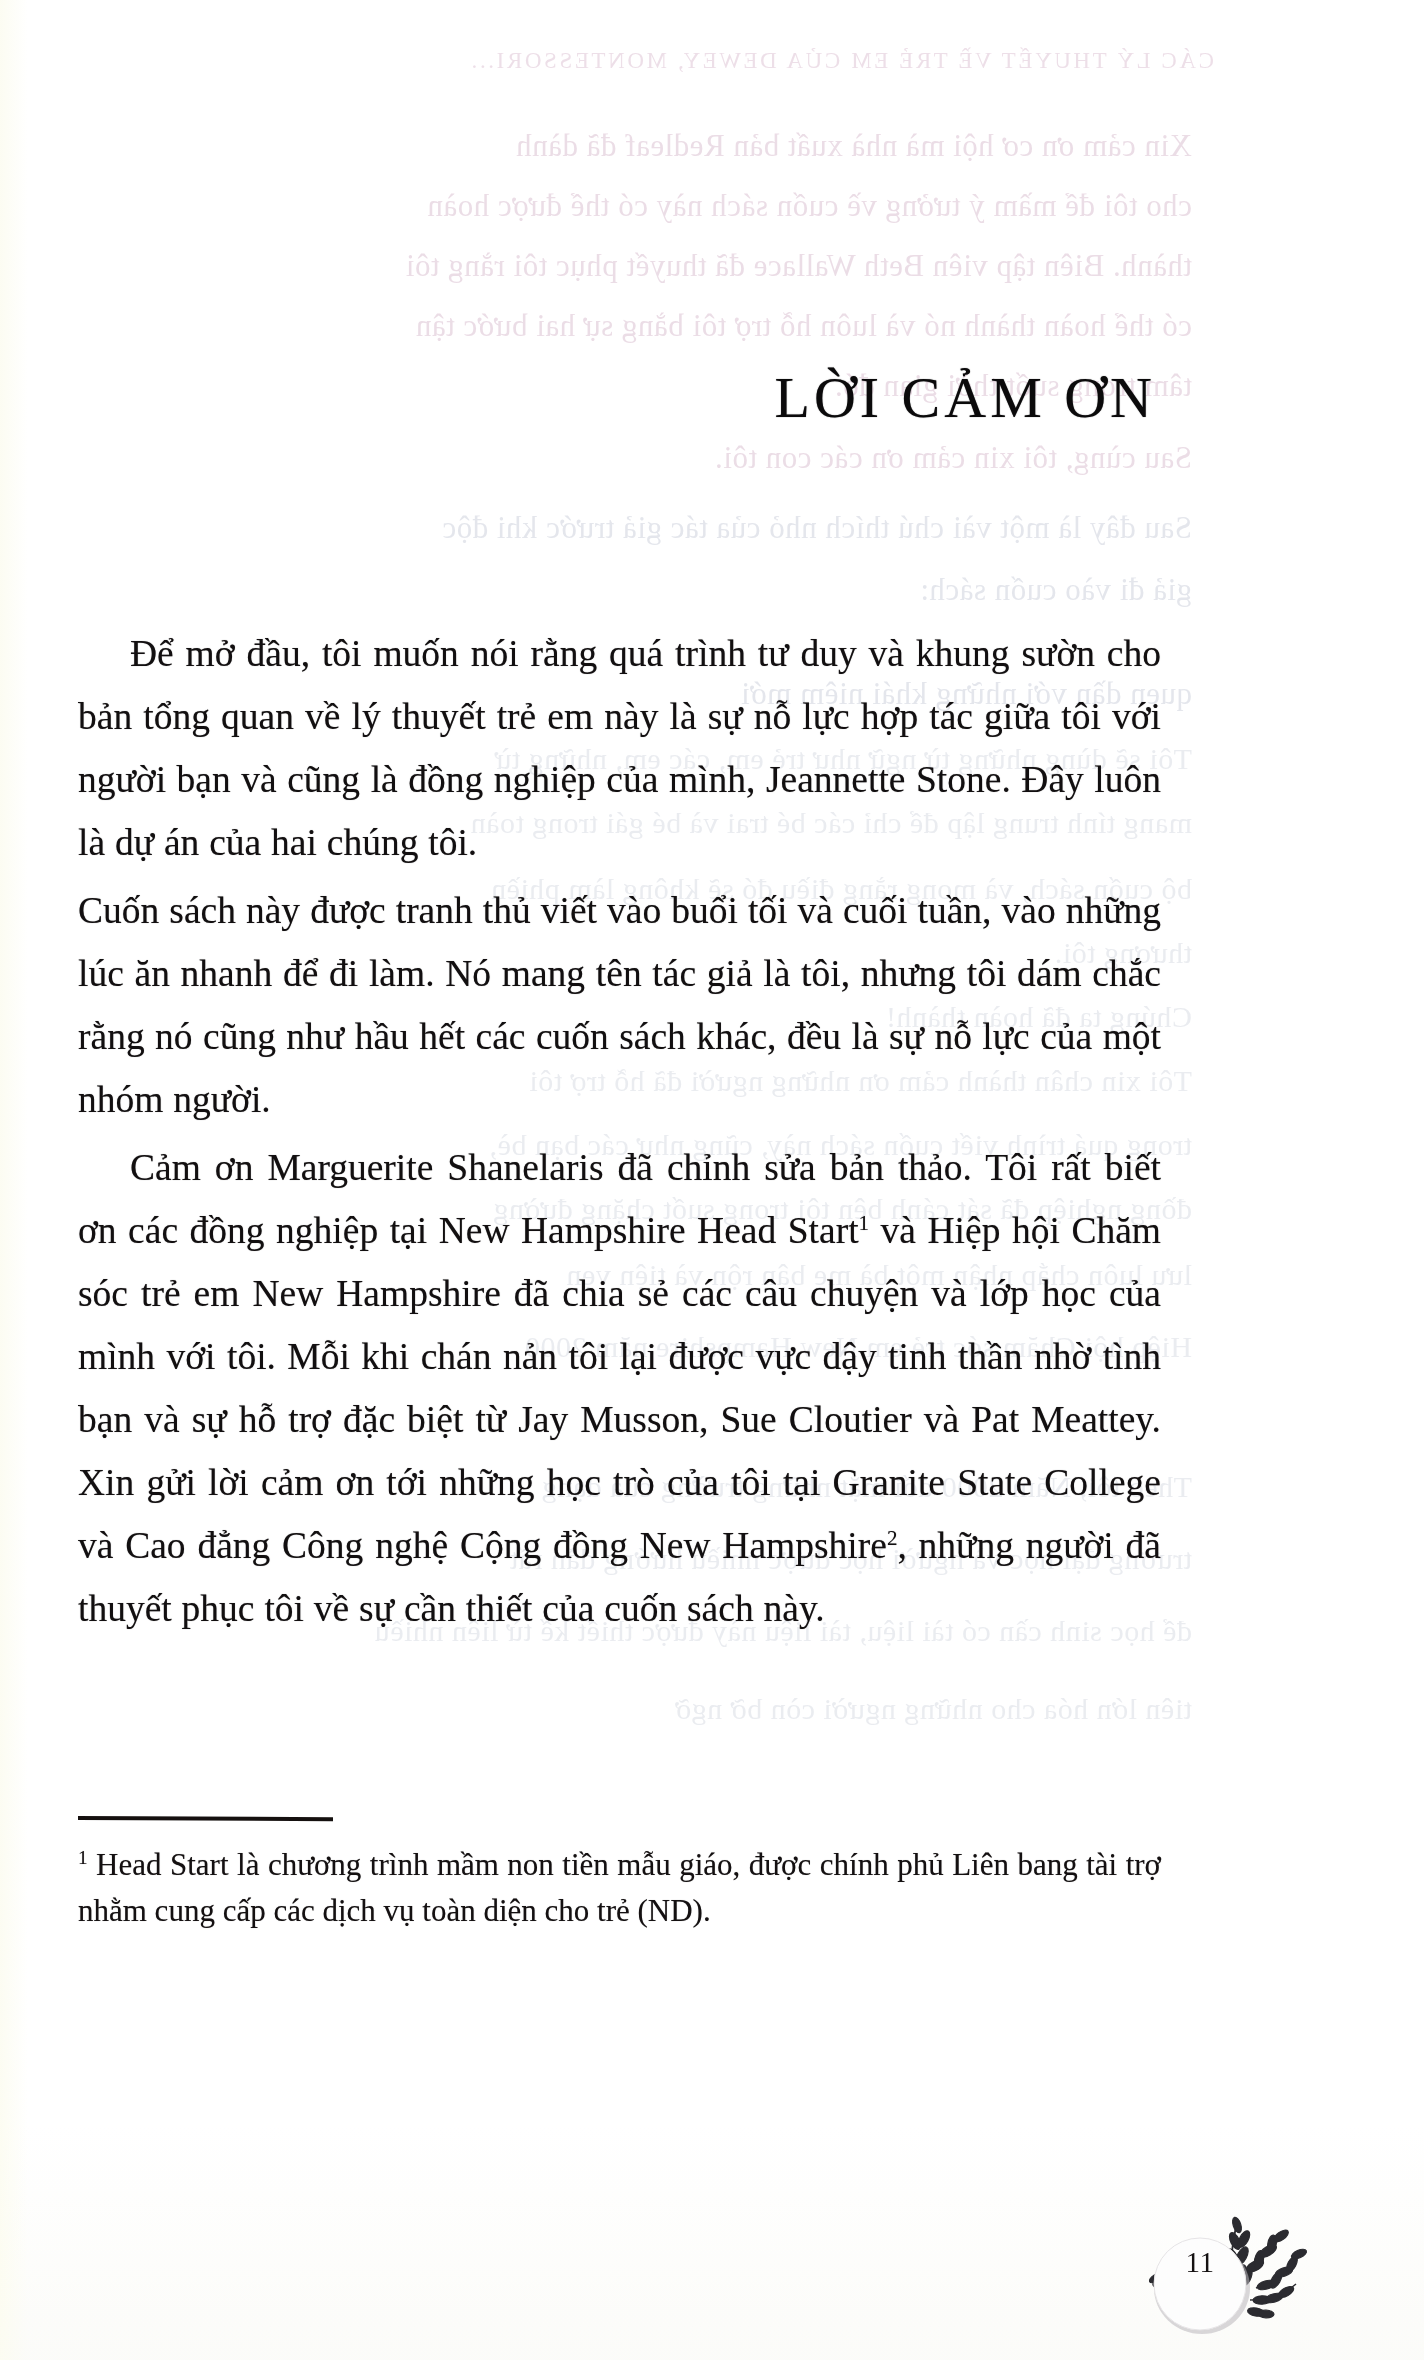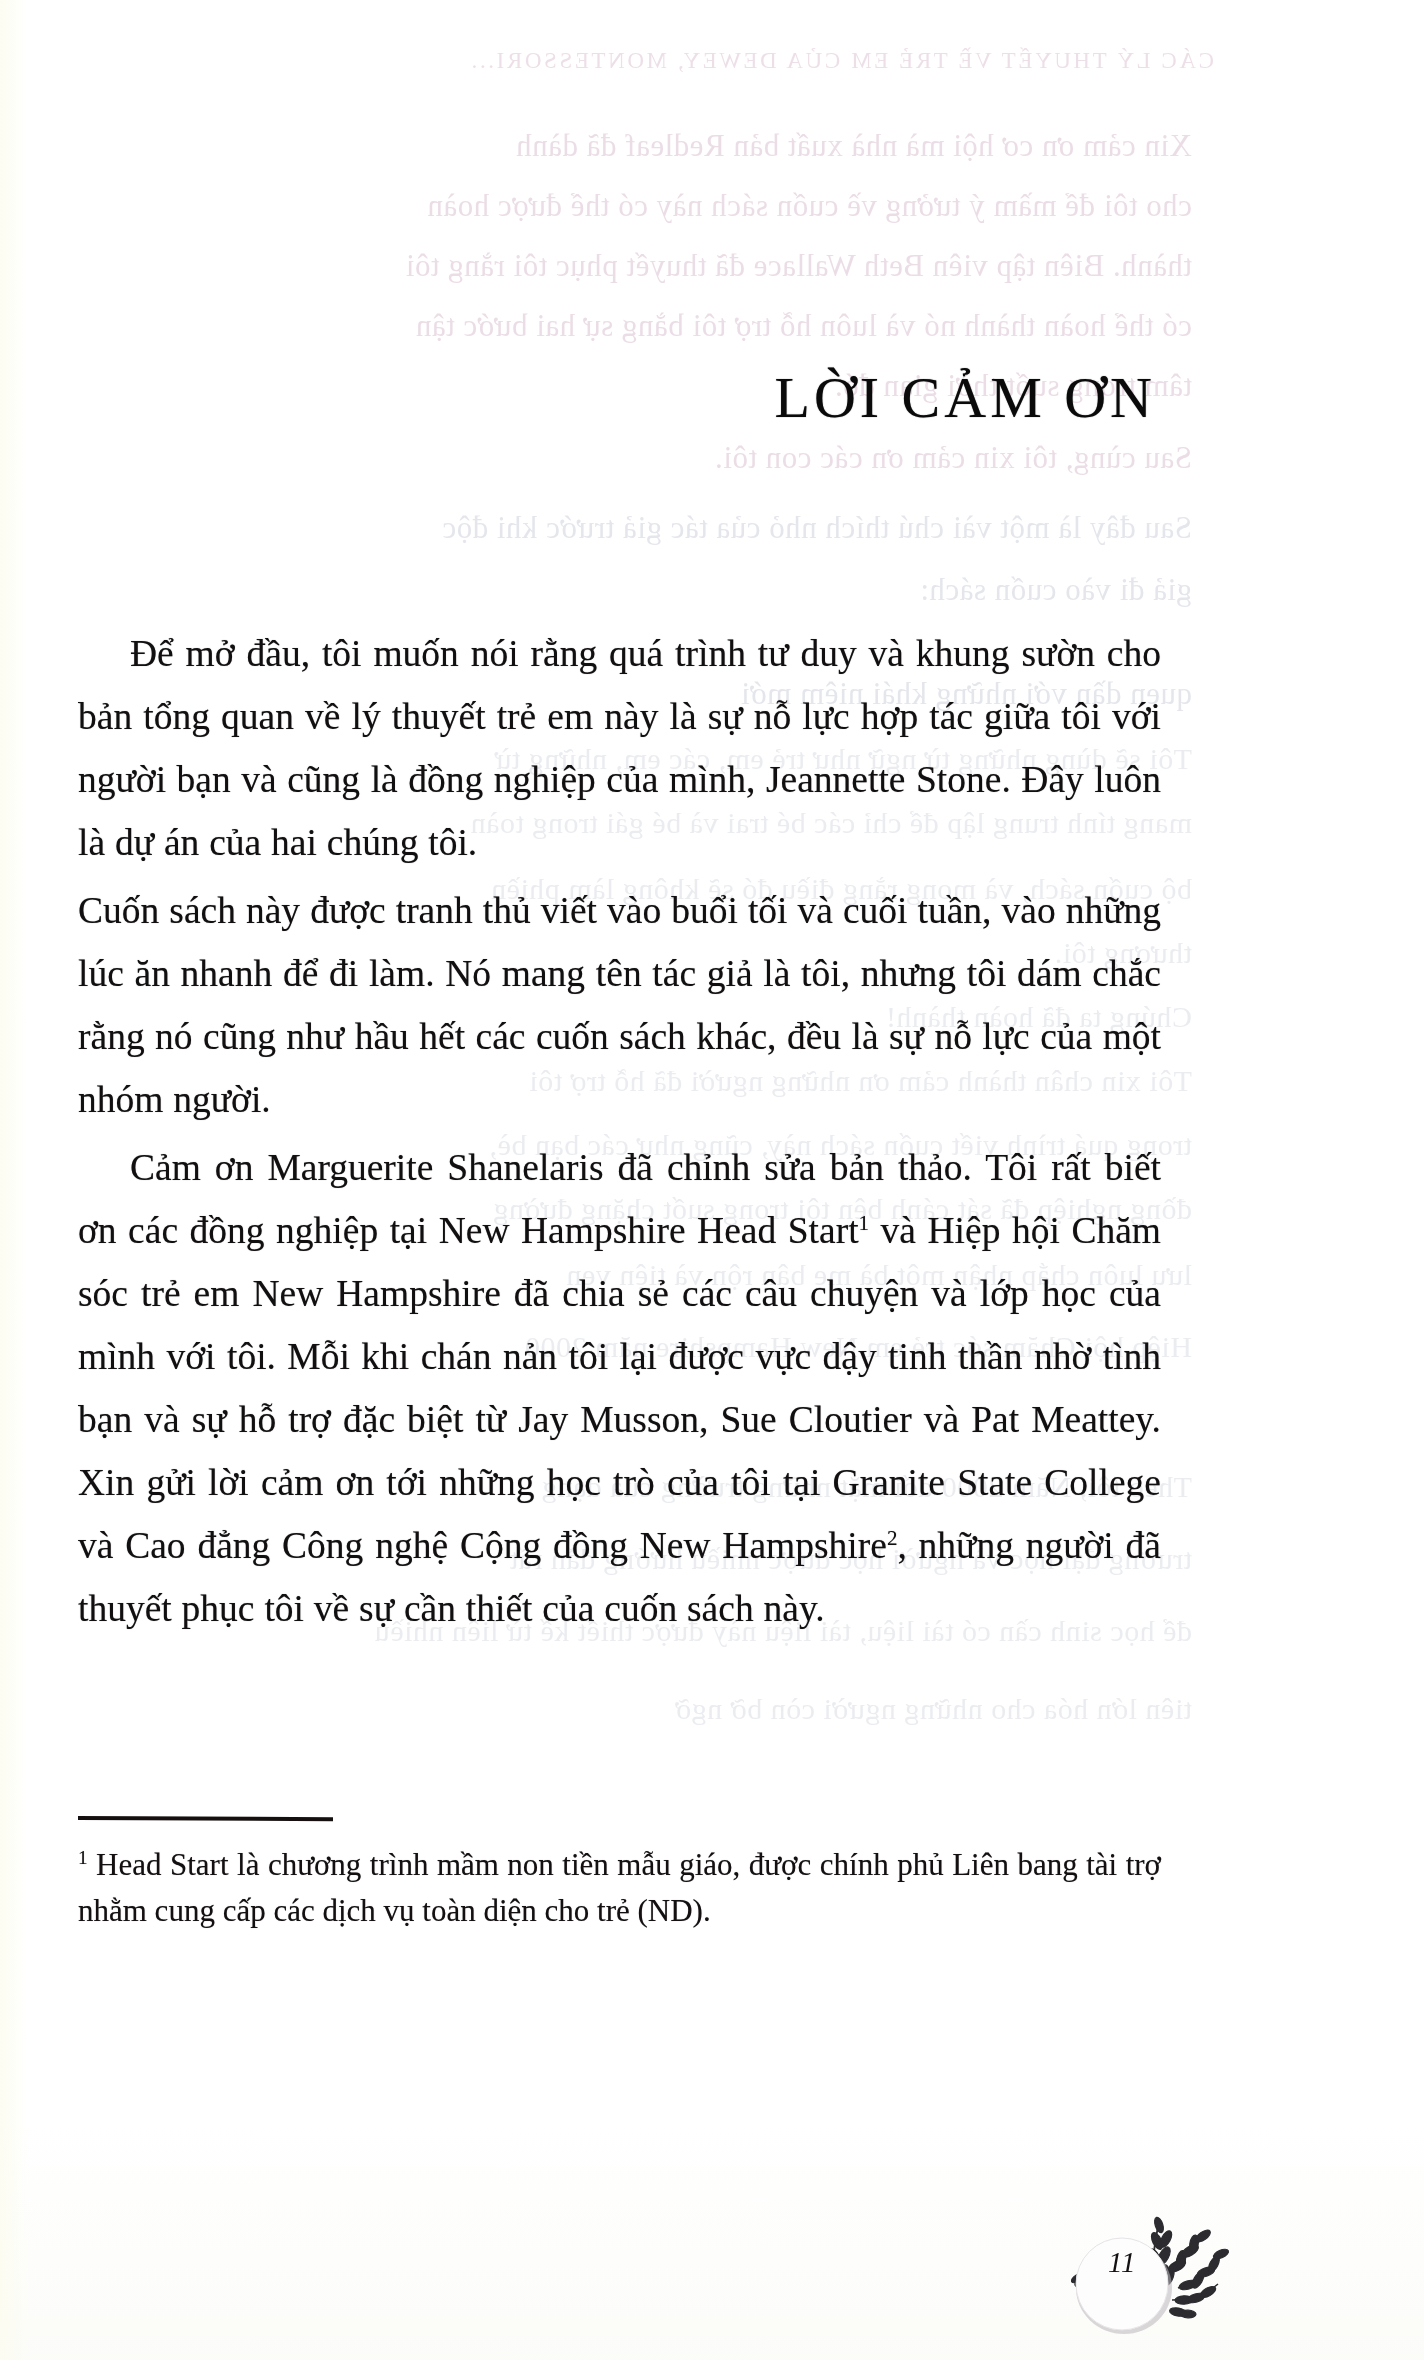--- a/index.html
+++ b/index.html
@@ -129,26 +129,25 @@
     text-align-last: left;
     margin: 0 0 6px 0;
     color: #141011;
     text-shadow: 0 0 .8px rgba(0,0,0,0.4);
   }
   .footnote sup { font-size: 0.62em; }
 
   
   .folio {
     position: absolute;
-    left: 1038px;
+    left: 1116px;
     top: 2196px;
     width: 230px;
     height: 150px;
     z-index: 5;
-    font-style: italic;
   }
   .folio svg { display: block; }
   .folio-num {
     position: absolute;
     left: 44px;
     top: 50px;
     width: 80px;
     text-align: center;
     font-size: 29px;
     color: #151112;

